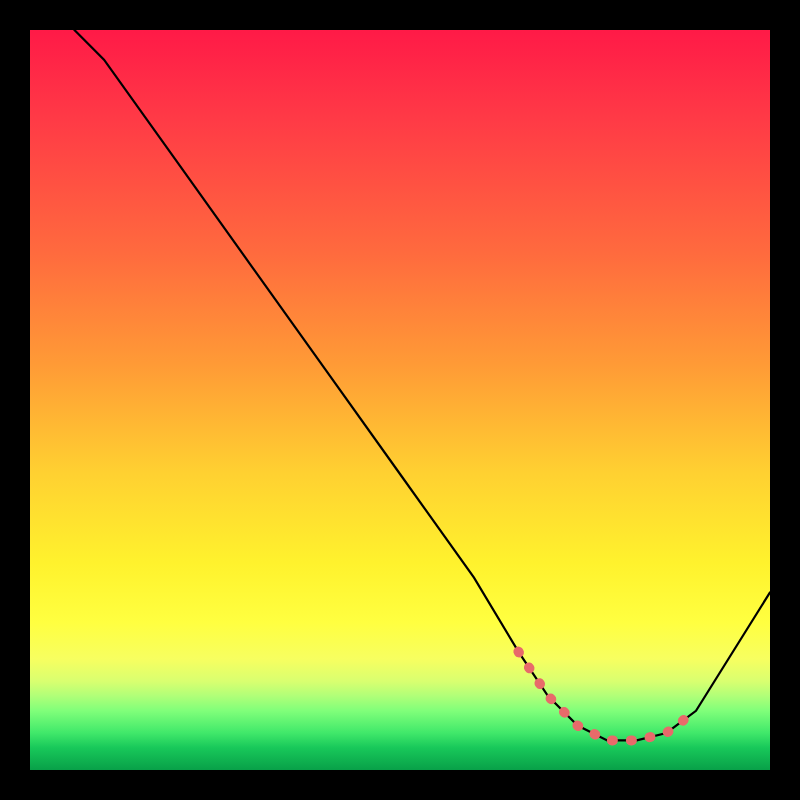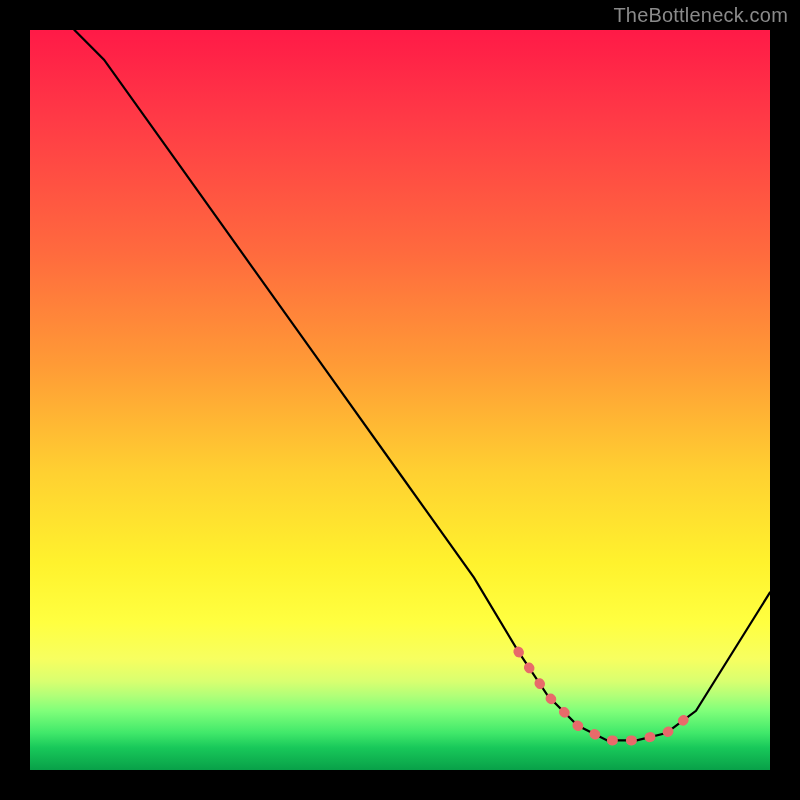--- a/index.html
+++ b/index.html
@@ -60,21 +60,20 @@
     width: 740px;
     height: 740px;
     pointer-events: none;
   }
 </style>
 </head>
 <body>
 
 <div class="frame">
 
-  <div class="watermark">TheBottleneck.com</div>
 
   <div class="plot">
     <svg class="curve" viewBox="0 0 740 740">
       <path d="M44.4 0.0 L74.0 29.6 L148.0 133.2 L222.0 236.8 L296.0 340.4 L370.0 444.0 L444.0 547.6 L488.4 621.6 L518.0 666.0 L547.6 695.6 L577.2 710.4 L606.8 710.4 L636.4 703.0 L666.0 680.8 L740.0 562.4" fill="none" stroke="#000" stroke-width="2.2" stroke-linecap="round"></path>
       <path d="M488.4 621.6 L518.0 666.0 L547.6 695.6 L577.2 710.4 L606.8 710.4 L636.4 703.0 L666.0 680.8" fill="none" stroke="#e86a6a" stroke-width="10" stroke-linecap="round" stroke-dasharray="1 18"></path>
     </svg>
   </div>
 
 </div>
 

